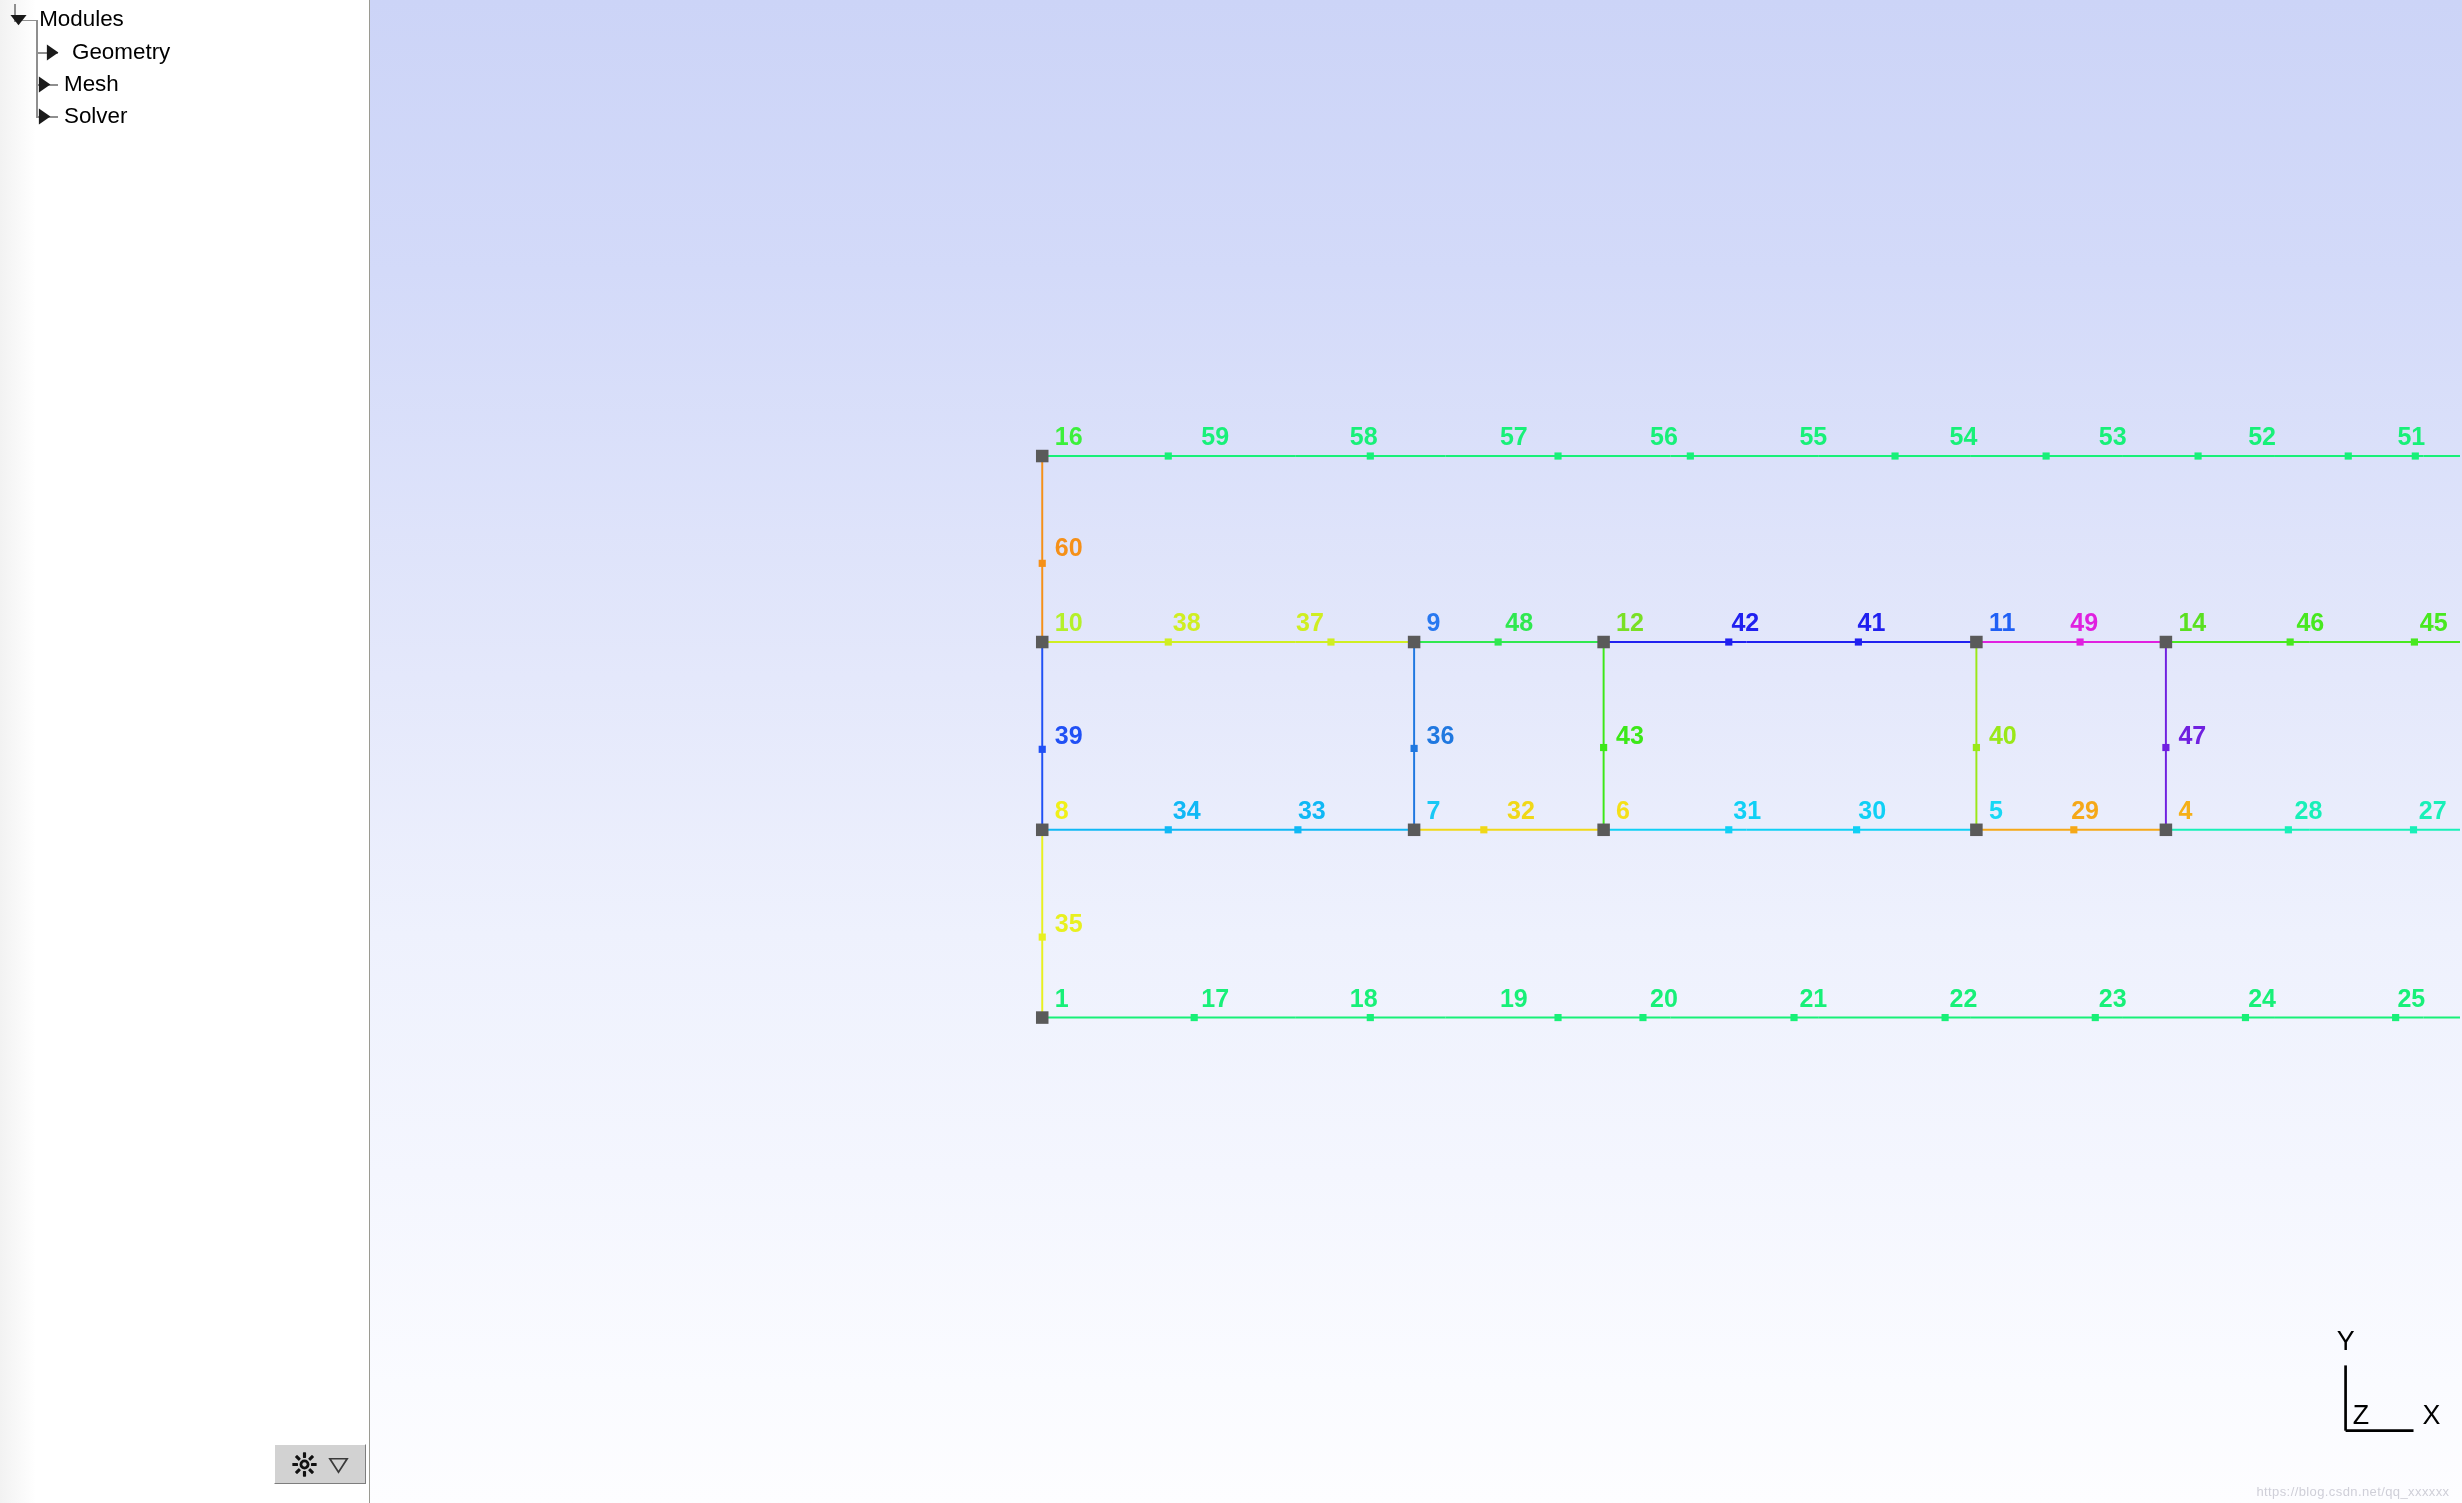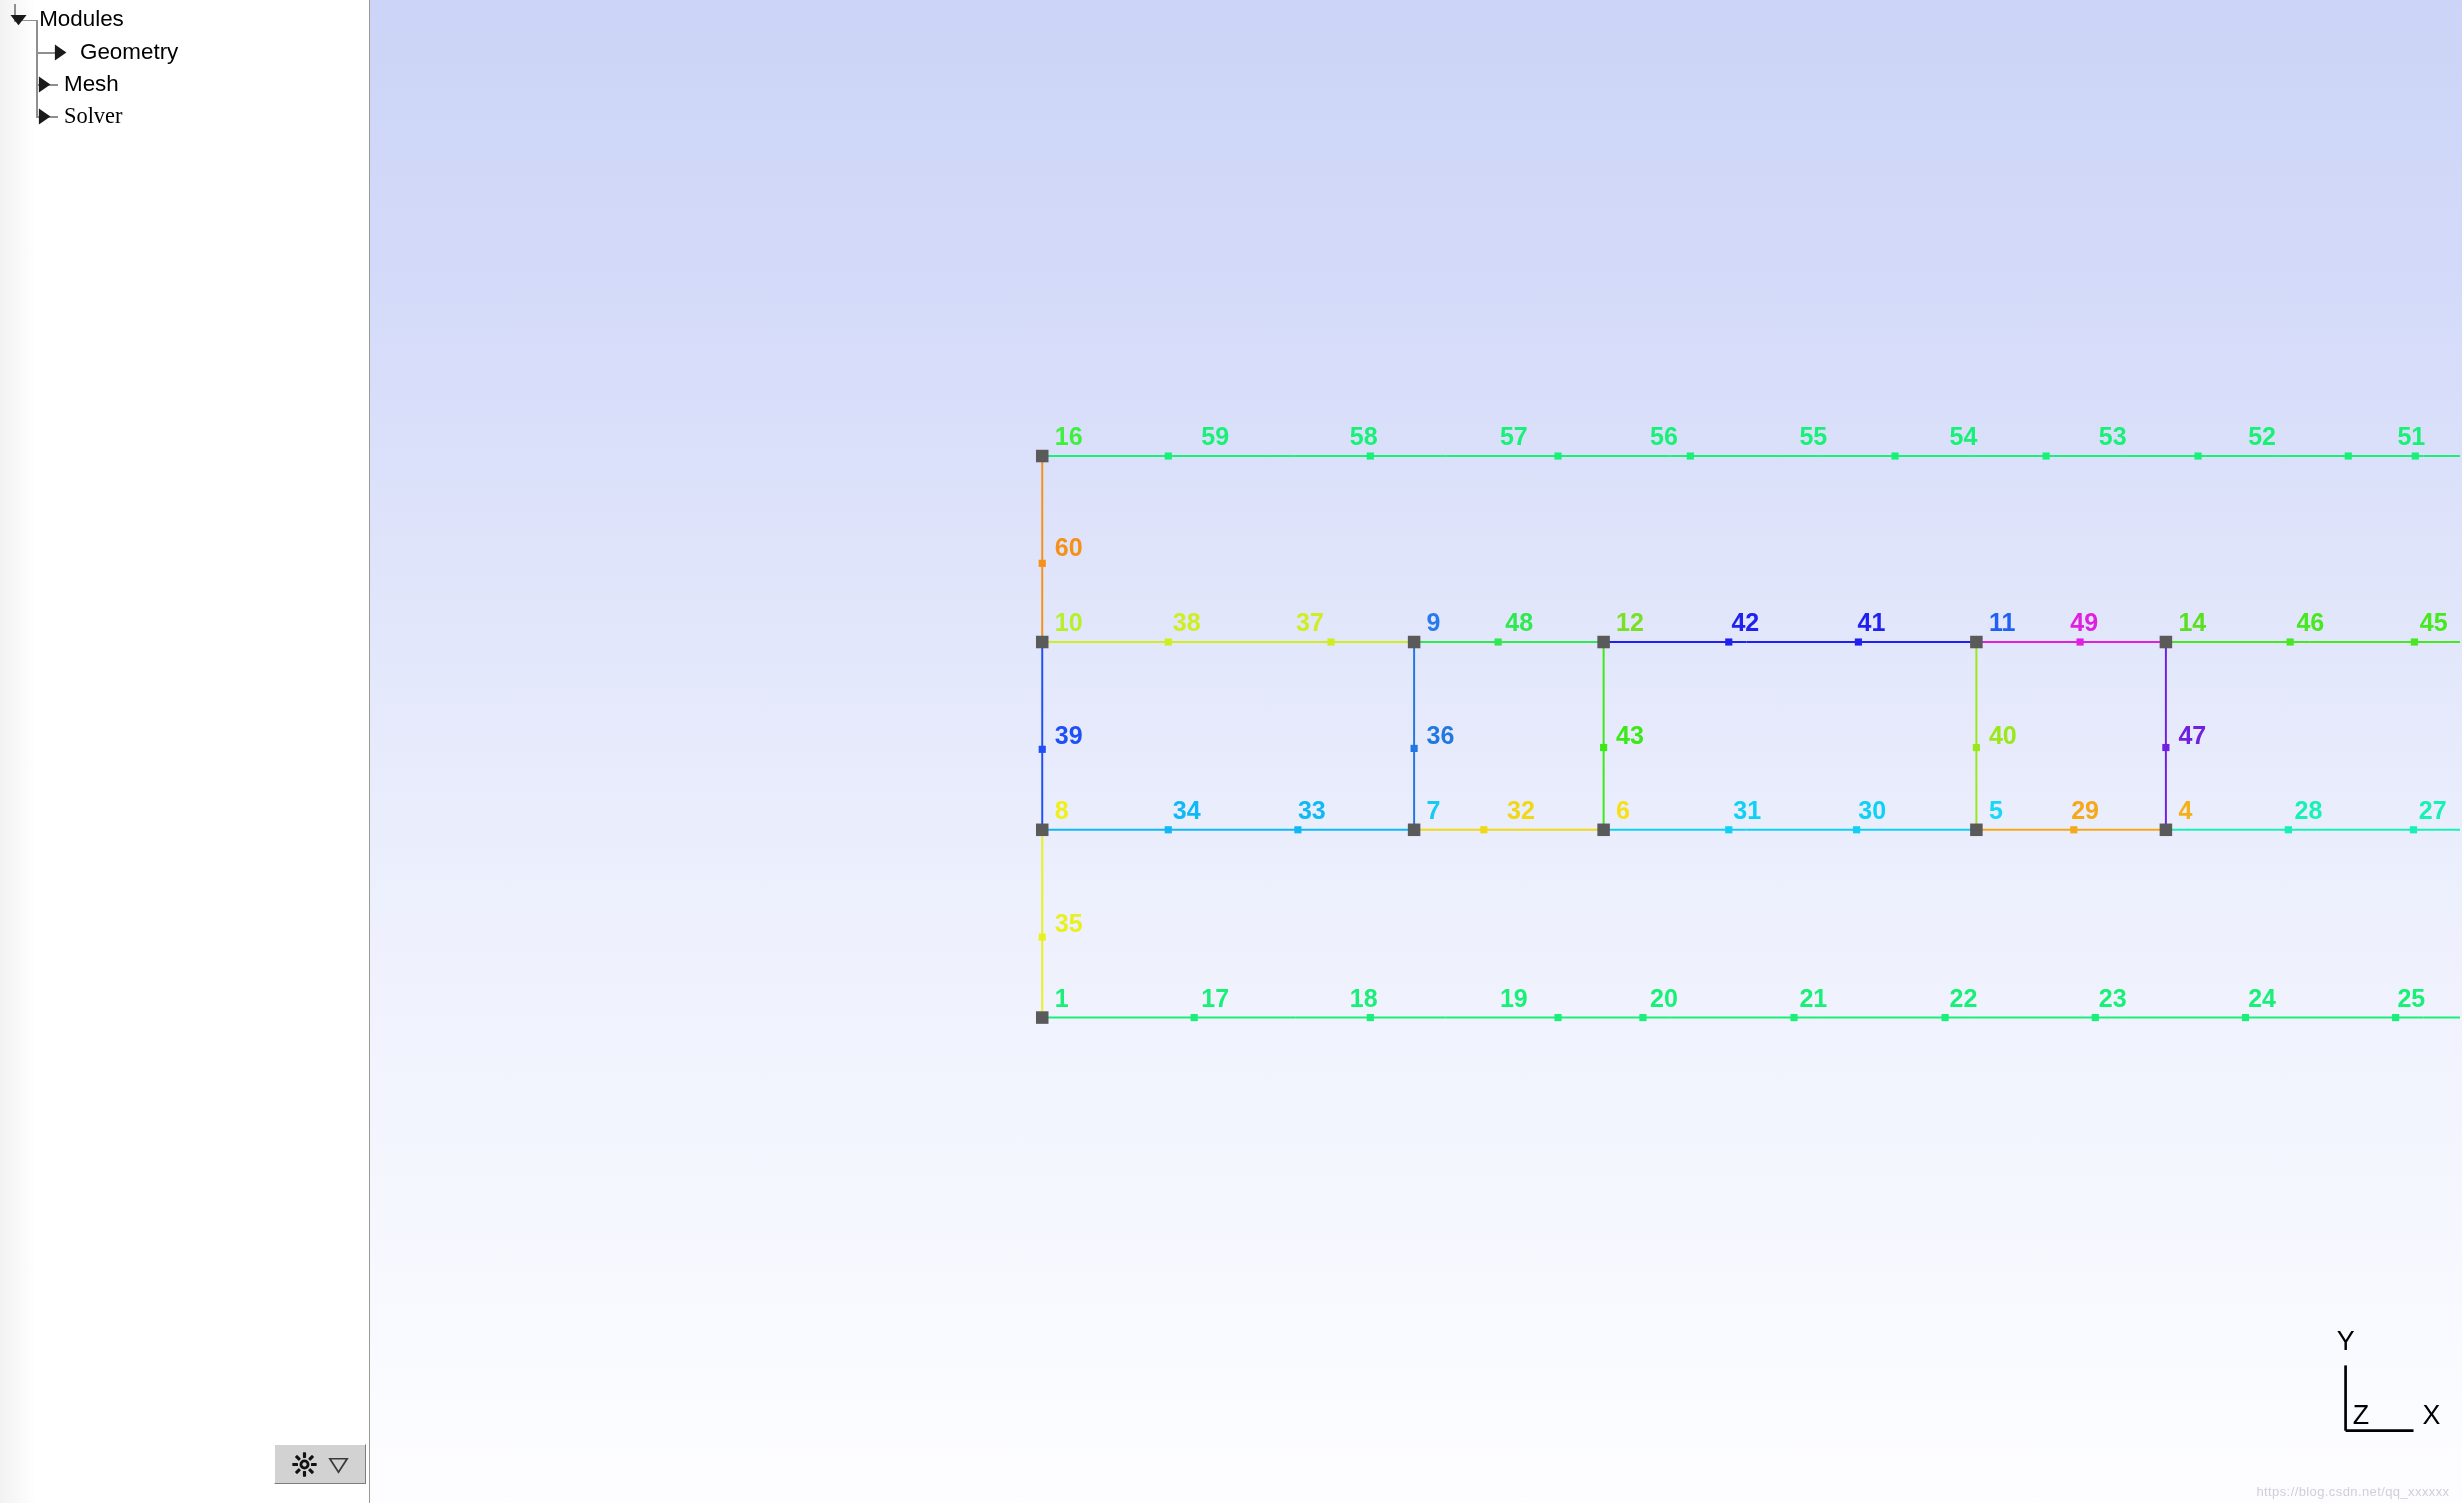--- a/index.html
+++ b/index.html
@@ -143,39 +143,39 @@
         <div class="tree-connector" style="left: 14.3px; top: 3.6px; width: 1.8px; height: 18px;"></div>
         <div class="tree-row root" style="position: absolute; left: 0px; top: 3.6px;">
           <span class="twisty">
             <svg width="23" height="23" viewBox="0 0 20 20">
               <polygon points="3,6 17,6 10,15" fill="#1a1a1a"></polygon>
             </svg>
           </span>
           <span class="tree-label">Modules</span>
         </div>
         <div class="tree-connector" style="left: 36px; top: 52px; width: 21.5px; height: 1.8px;"></div>
-        <div class="tree-row child" style="position: absolute; left: 16px; top: 36px;">
+        <div class="tree-row child" style="position: absolute; left: 8px; top: 36px;">
           <span class="twisty">
             <svg width="23" height="23" viewBox="0 0 20 20">
               <polygon points="6,3 16,10 6,17" fill="#1a1a1a"></polygon>
             </svg>
           </span>
           <span class="tree-label">Geometry</span>
         </div>
         <div class="tree-connector" style="left: 36px; top: 84px; width: 21.5px; height: 1.8px;"></div>
         <div class="tree-row child" style="position: absolute; left: 0px; top: 68px; text-align: center;">
           <span class="twisty">
             <svg width="23" height="23" viewBox="0 0 20 20">
               <polygon points="6,3 16,10 6,17" fill="#1a1a1a"></polygon>
             </svg>
           </span>
           <span class="tree-label">Mesh</span>
         </div>
         <div class="tree-connector" style="left: 36px; top: 116px; width: 21.5px; height: 1.8px;"></div>
-        <div class="tree-row child" style="position: absolute; left: 0px; top: 100px; font-family: Liberation Serif, serif;">
+        <div class="tree-row child" style="position: absolute; left: 0px; top: 100px;">
           <span class="twisty">
             <svg width="23" height="23" viewBox="0 0 20 20">
               <polygon points="6,3 16,10 6,17" fill="#1a1a1a"></polygon>
             </svg>
           </span>
           <span class="tree-label">Solver</span>
         </div>
       </div>
 
     <div id="viewbutton">

